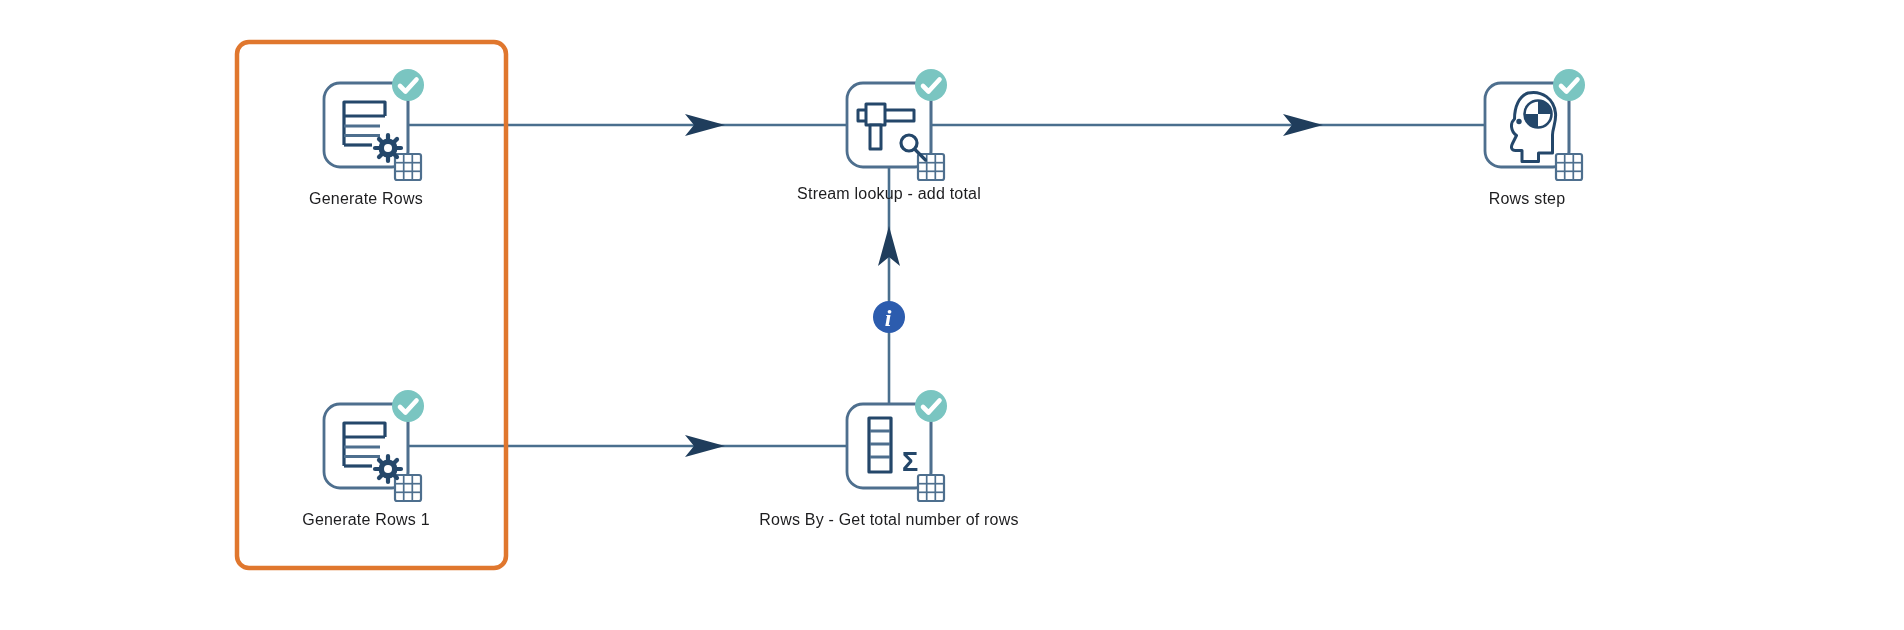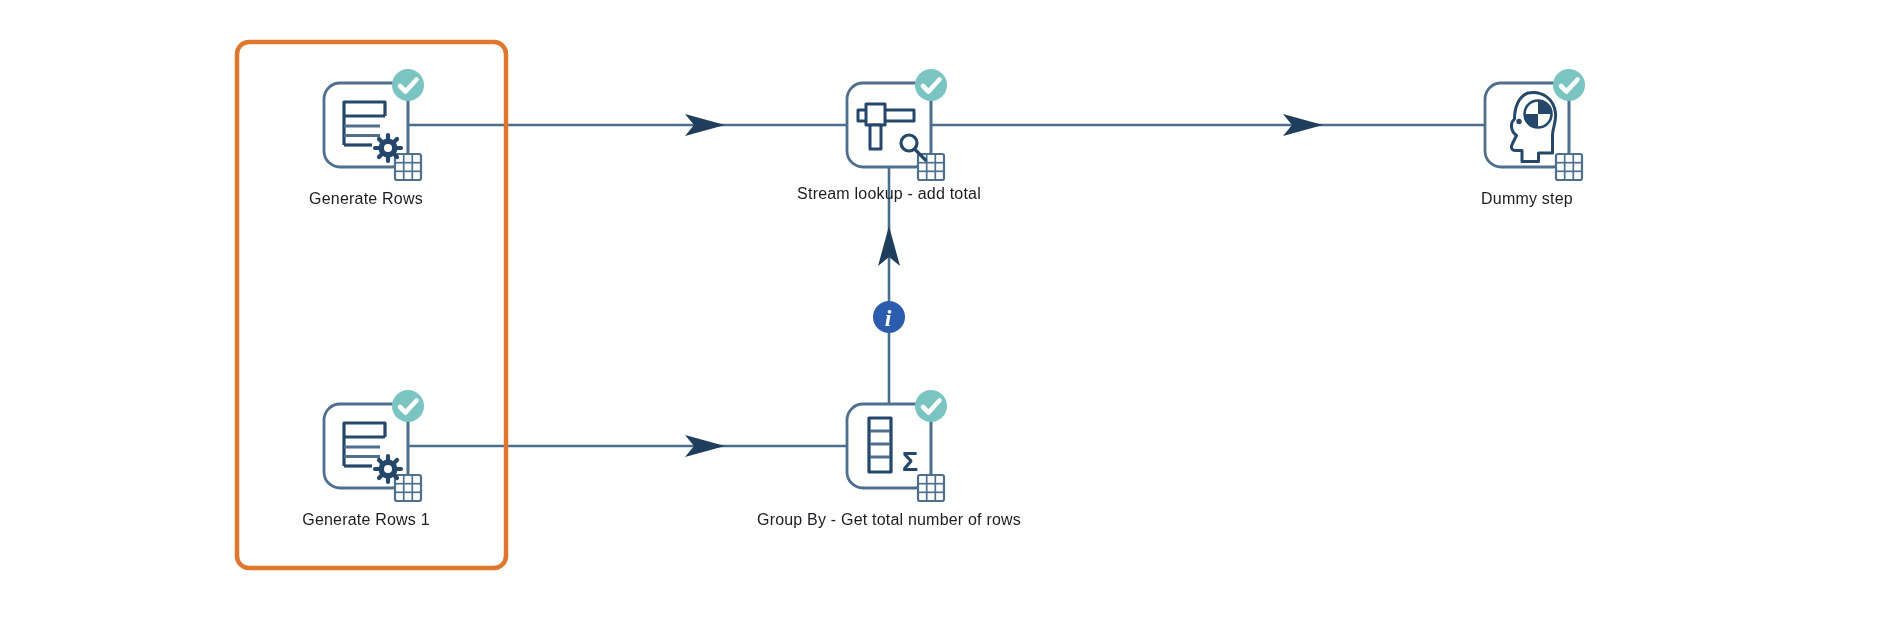--- a/index.html
+++ b/index.html
@@ -150,16 +150,16 @@
     </g>
 
     <g>
       <circle class="info-badge" cx="889" cy="317" r="16"></circle>
       <text class="info-glyph" x="888" y="318">i</text>
     </g>
   </svg>
 
   <div class="node-label" style="left:366px;top:187px;">Generate Rows</div>
   <div class="node-label" style="left:889px;top:182px;">Stream lookup - add total</div>
-  <div class="node-label" style="left:1527px;top:187px;">Dummy step</div>
+  <div class="node-label" style="left:1527px;top:187px;">Rows step</div>
   <div class="node-label" style="left:366px;top:508px;">Generate Rows 1</div>
-  <div class="node-label" style="left:889px;top:508px;">Group By - Get total number of rows</div>
+  <div class="node-label" style="left:889px;top:508px;">Rows By - Get total number of rows</div>
 </div>
 
 </body></html>

